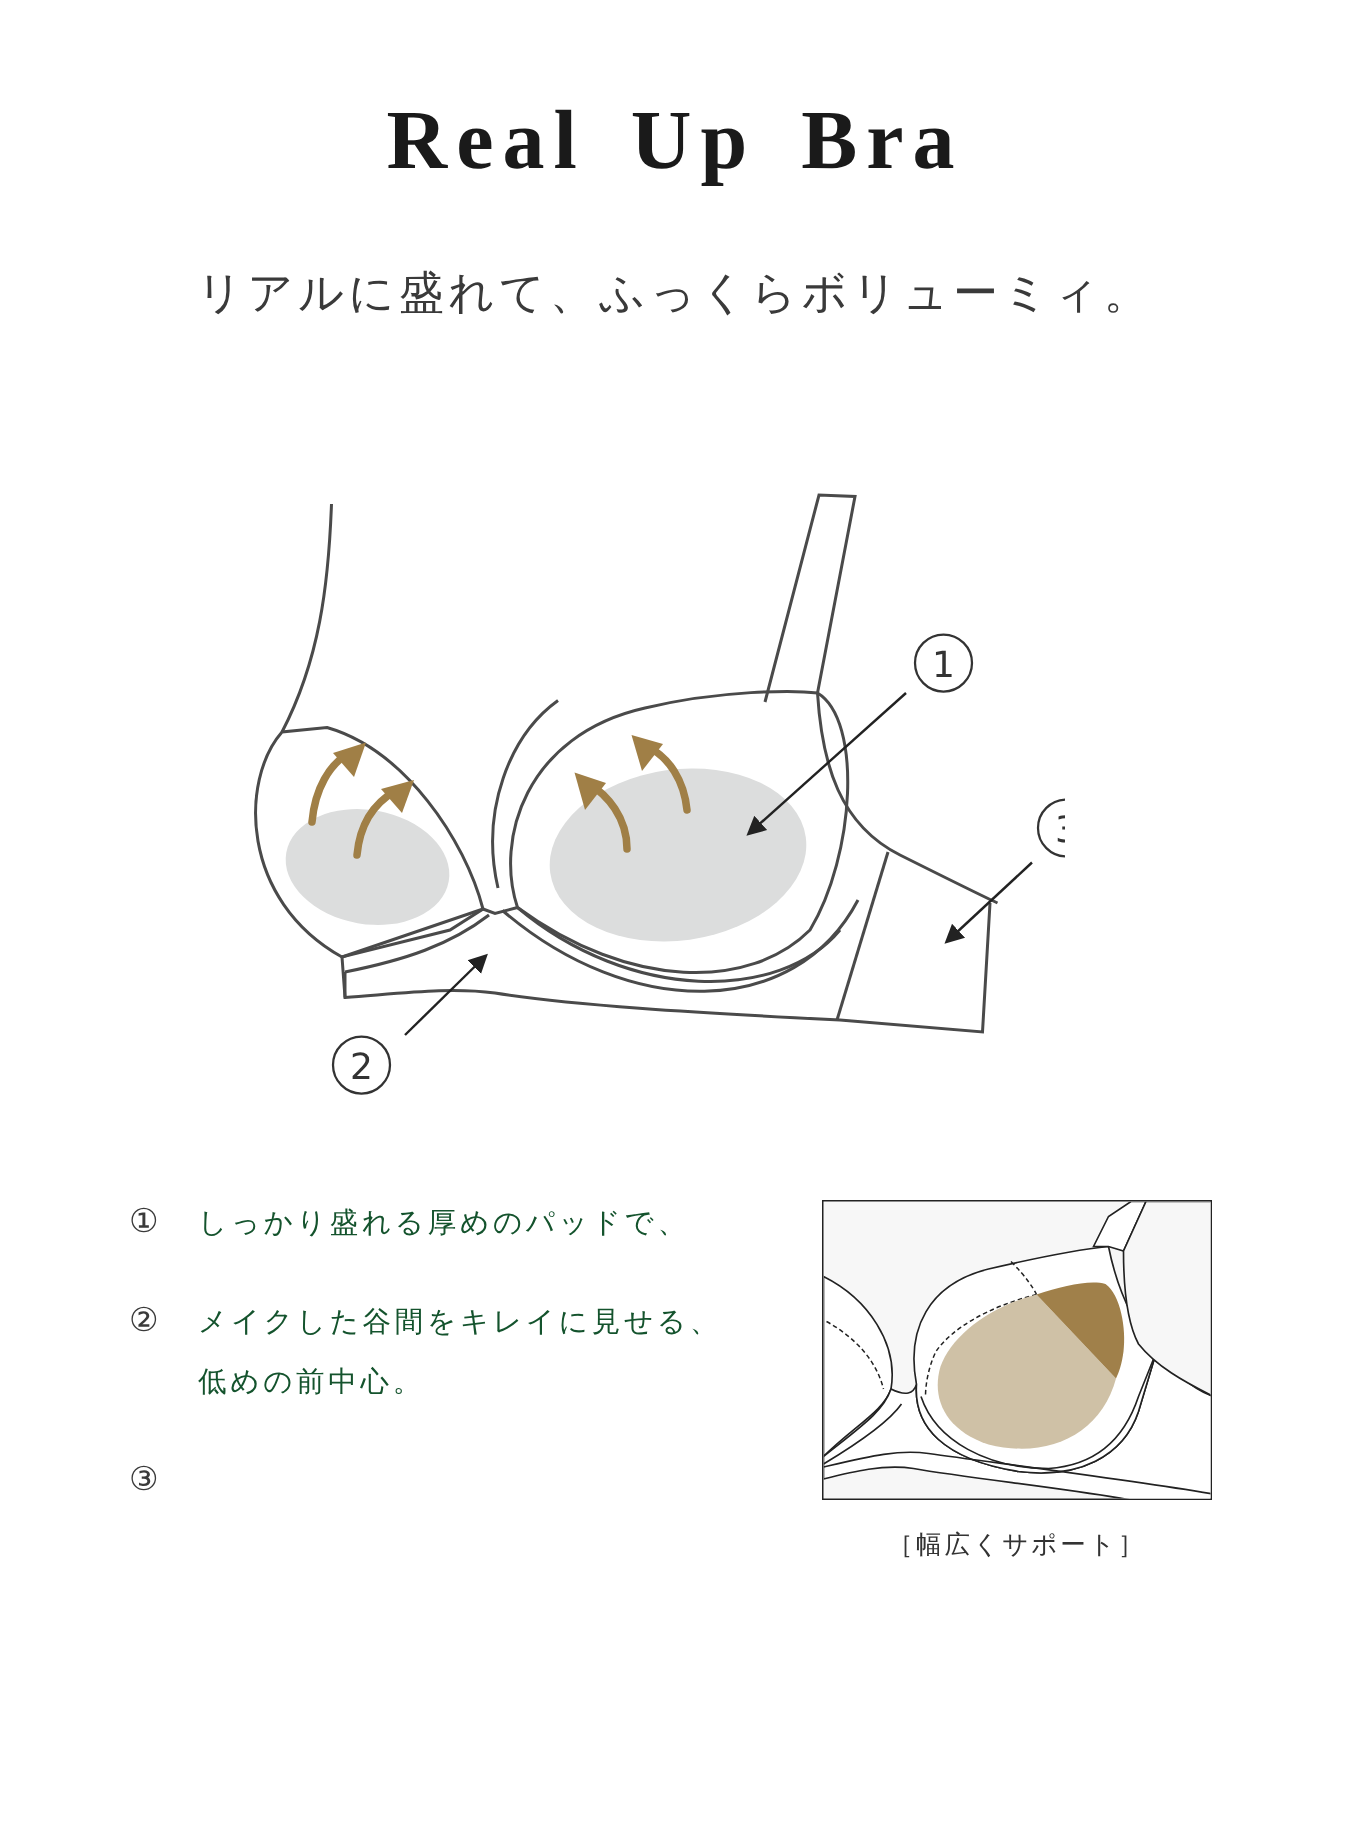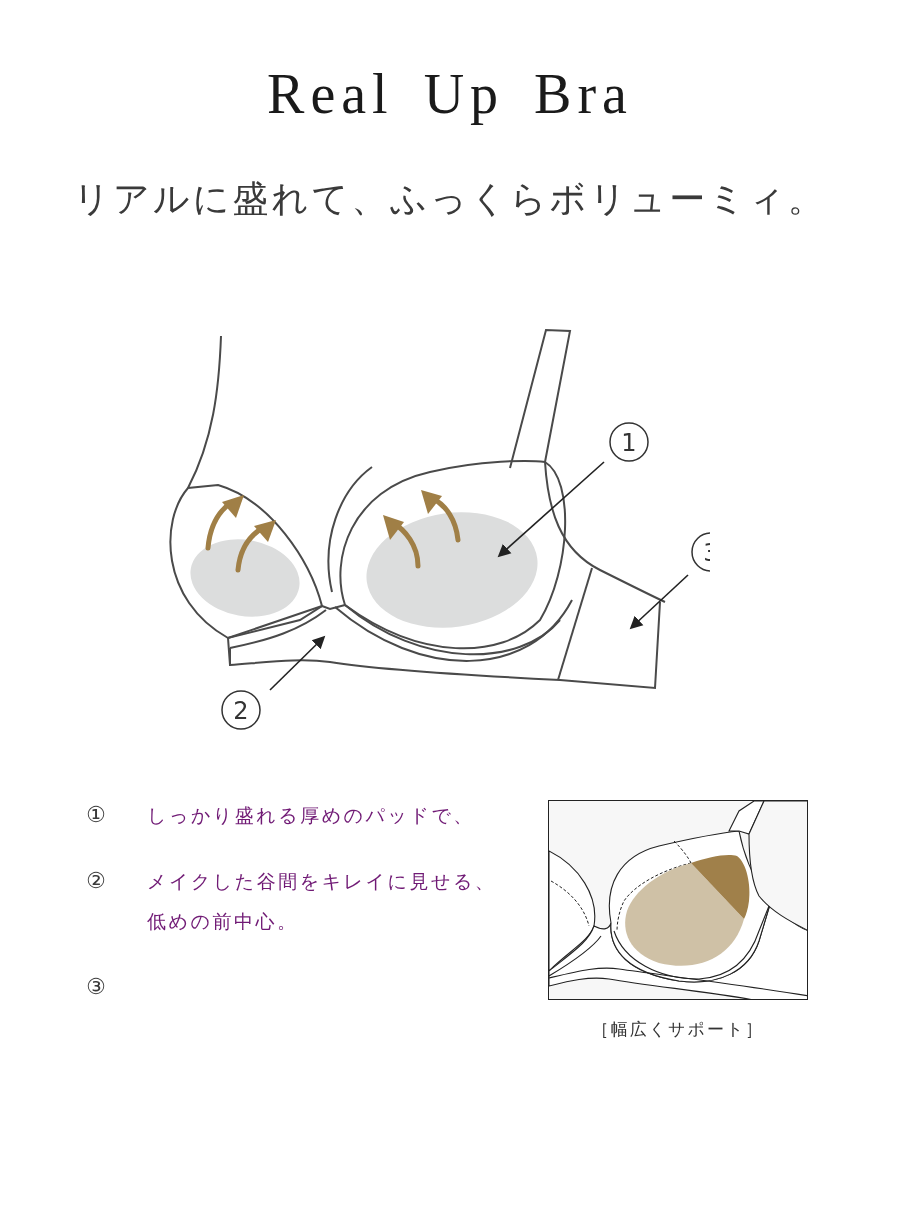--- a/index.html
+++ b/index.html
@@ -1,23 +1,23 @@
 <!DOCTYPE html>
 <html><head>
   <meta charset="utf-8">
   <style>
     html, body { margin: 0; padding: 0; background: #ffffff; }
     body { width: 900px; height: 1230px; position: relative; overflow: hidden; color: #3a3a3a; font-family: "DejaVu Sans", sans-serif; }
-    .title { position: absolute; left: 0; top: 62px; width: 900px; text-align: center; font-family: "Liberation Serif", "DejaVu Serif", serif; font-size: 56px; letter-spacing: 6px; color: #1a1a1a; font-weight: normal; margin: 0; word-spacing: 10px; }
-    .subtitle { position: absolute; left: 0; top: 175px; width: 900px; text-align: center; font-size: 36px; letter-spacing: 3px; color: #3a3a3a; margin: 0; }
+    .title { position: absolute; left: 0; top: 62px; width: 900px; text-align: center; font-family: "Liberation Serif", "DejaVu Serif", serif; font-size: 56px; letter-spacing: 6px; color: #1a1a1a; font-weight: bold; margin: 0; word-spacing: 10px; }
+    .subtitle { position: absolute; left: 0; top: 175px; width: 900px; text-align: center; font-size: 30px; letter-spacing: 3px; color: #3a3a3a; margin: 0; }
     .main-figure { position: absolute; left: 150px; top: 320px; width: 560px; height: 420px; }
     .features { position: absolute; left: 86px; top: 795px; width: 440px; }
     .feature { display: flex; margin-bottom: 26px; }
     .feature-num { width: 46px; font-size: 22px; line-height: 40px; color: #3a3a3a; }
-    .feature-text { font-size: 19px; line-height: 40px; letter-spacing: 2.5px; color: #701a75; margin-left: 15px; }
+    .feature-text { font-size: 19px; line-height: 40px; letter-spacing: 2.5px; color: #14532d; }
     .feature-text div { white-space: nowrap; }
     .pad-figure { position: absolute; left: 548px; top: 800px; width: 260px; height: 200px; border: 1px solid #222; box-sizing: border-box; background: #f7f7f7; overflow: hidden; }
     .pad-caption { position: absolute; left: 548px; top: 1018px; width: 260px; text-align: center; font-size: 17px; letter-spacing: 2px; color: #333; }
   </style>
 </head>
 <body>
 
 <h1 class="title">Real Up Bra</h1>
 <p class="subtitle">リアルに盛れて、ふっくらボリューミィ。</p>
 

